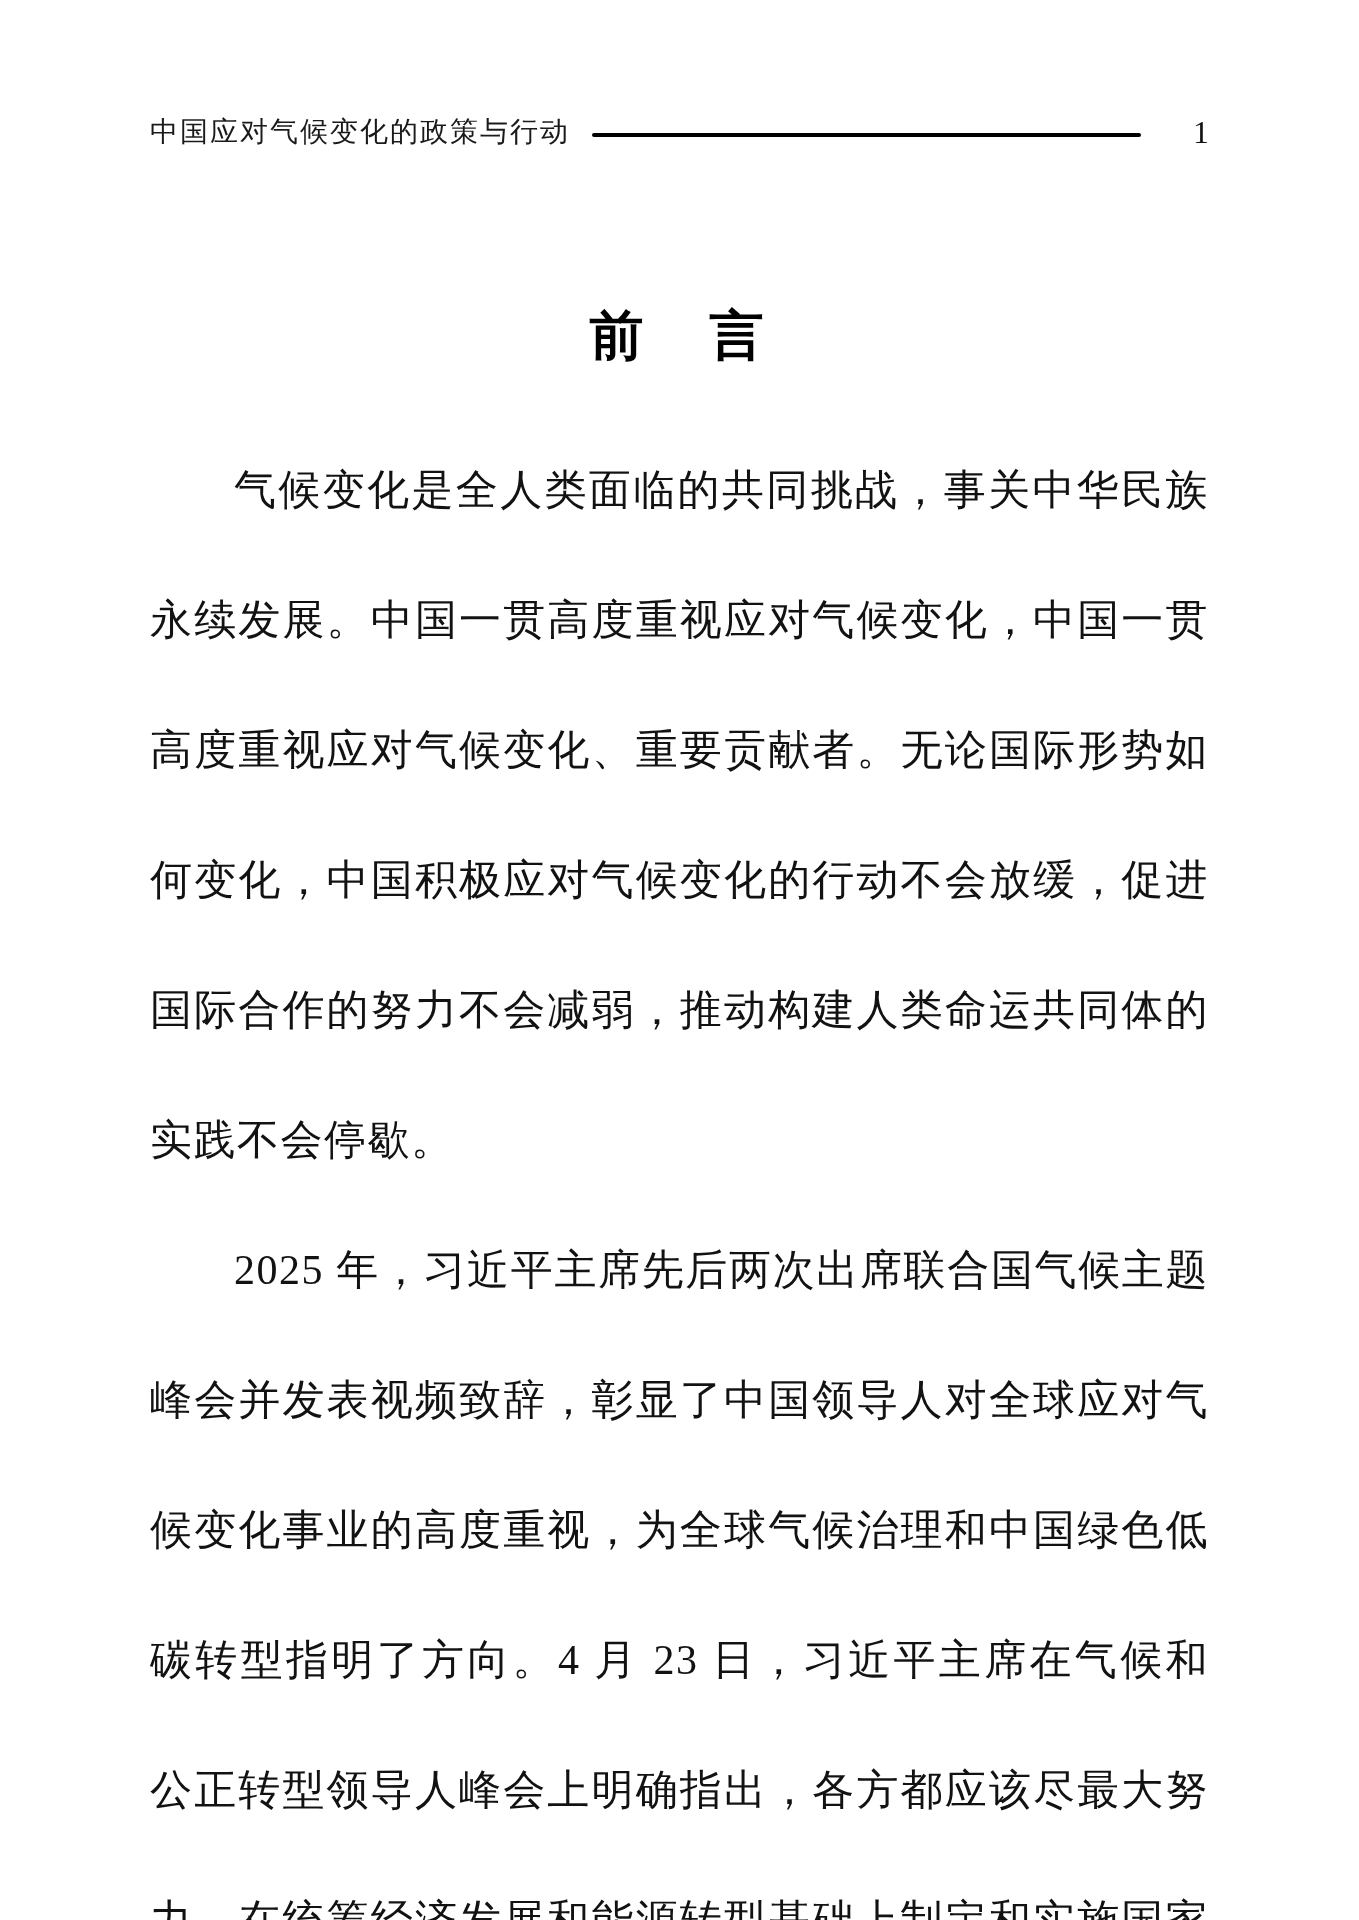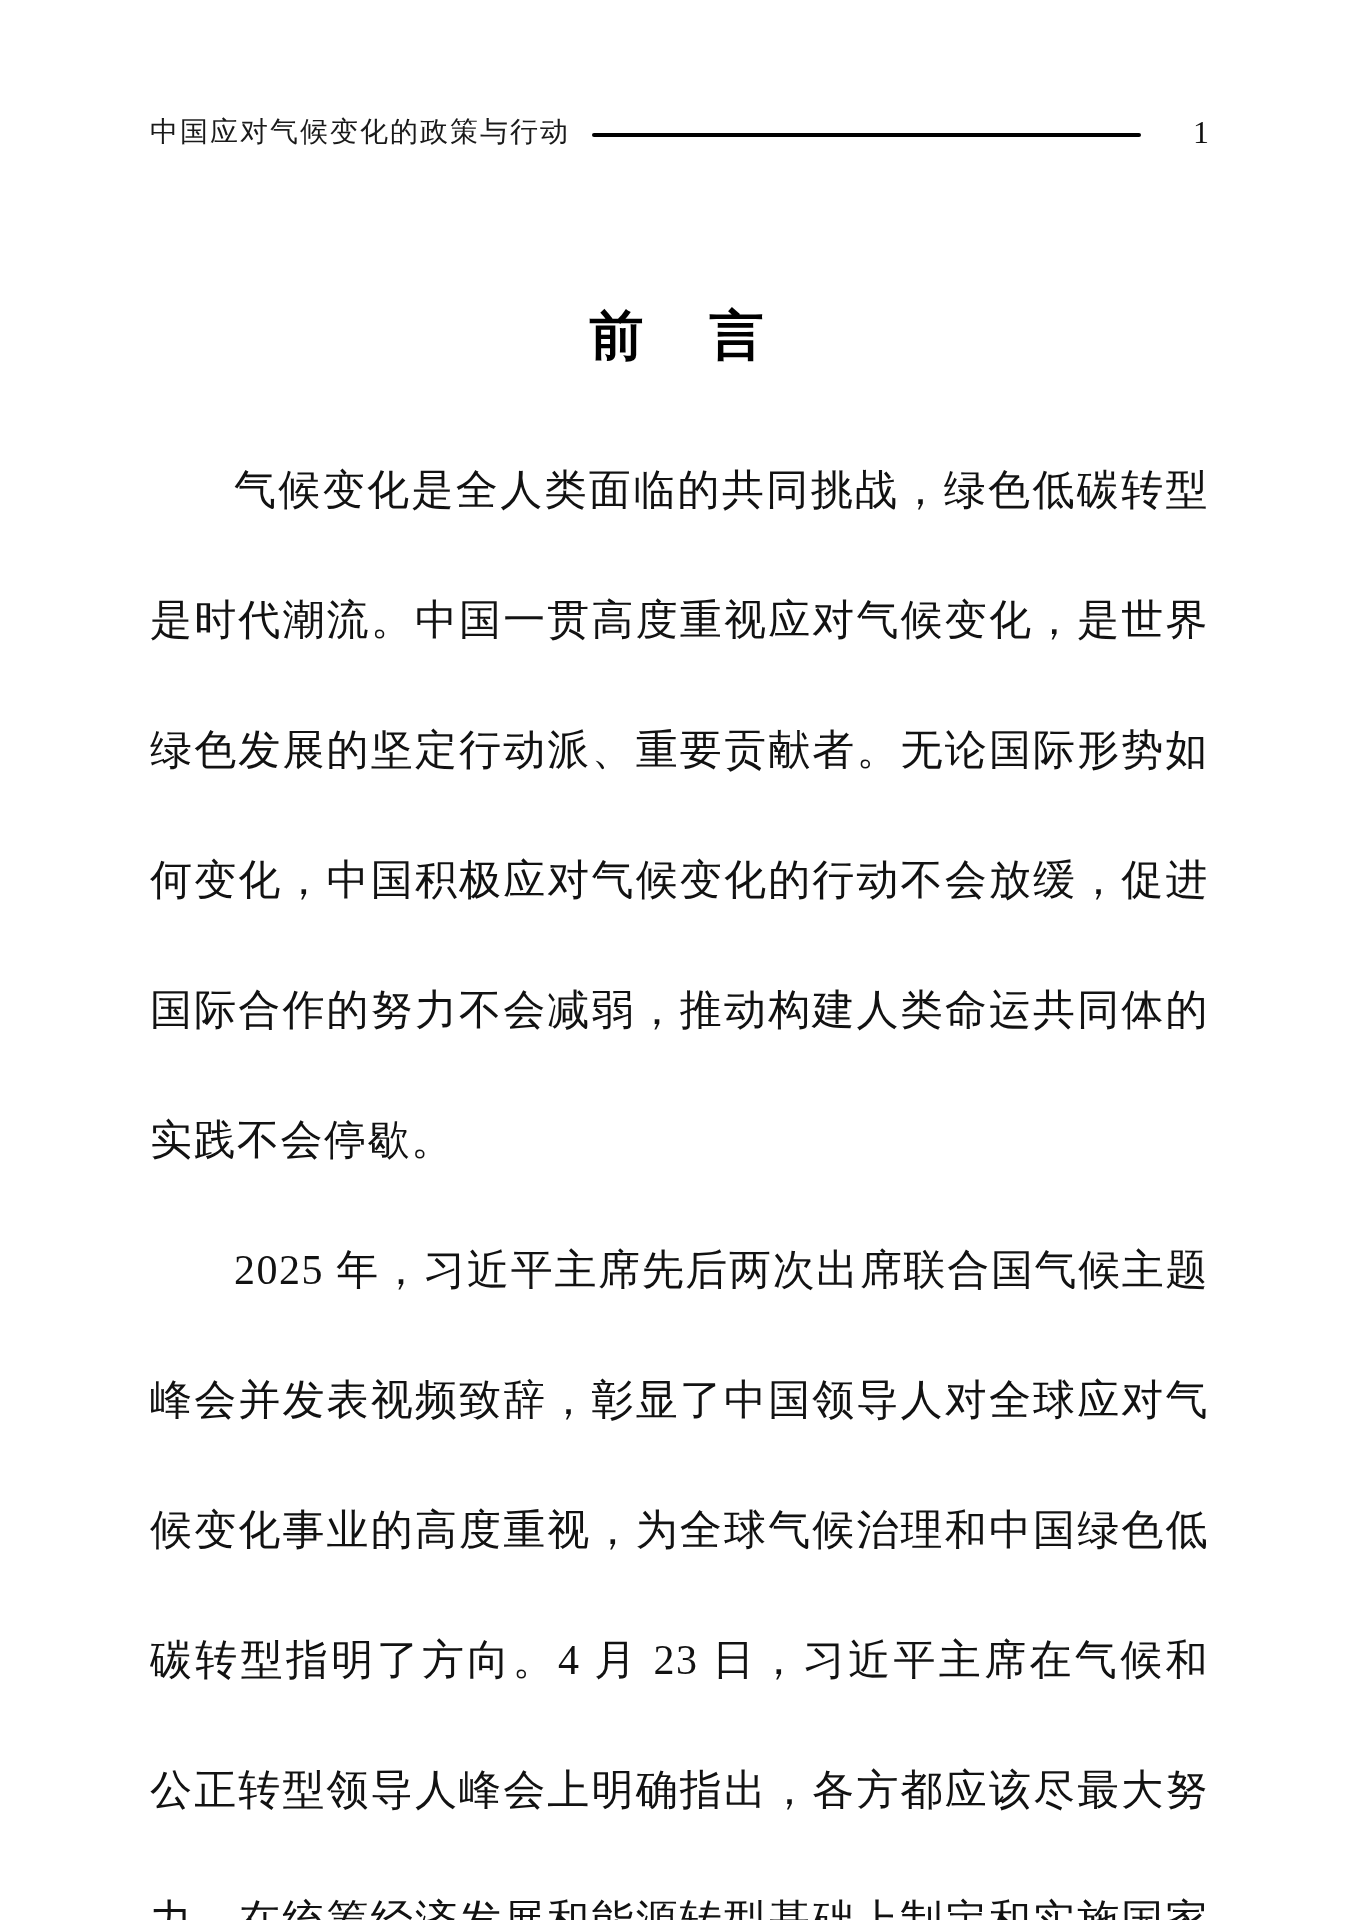--- a/index.html
+++ b/index.html
@@ -81,18 +81,18 @@
   <header class="page-header">
     <span class="header-title">中国应对气候变化的政策与行动</span>
     <span class="header-rule"></span>
     <span class="page-number">1</span>
   </header>
 
   <main>
     <h1 class="doc-title">前　言</h1>
 
     <div class="body-text">
-      <p class="body-para">气候变化是全人类面临的共同挑战，绿色低碳转型是时代潮流。中国一贯高度重视应对气候变化，是世界绿色发展的坚定行动派、重要贡献者。无论国际形势如何变化，中国积极应对气候变化的行动不会放缓，促进国际合作的努力不会减弱，推动构建人类命运共同体的实践不会停歇。</p>
+      <p class="body-para">气候变化是全人类面临的共同挑战，事关中华民族永续发展。中国一贯高度重视应对气候变化，中国一贯高度重视应对气候变化、重要贡献者。无论国际形势如何变化，中国积极应对气候变化的行动不会放缓，促进国际合作的努力不会减弱，推动构建人类命运共同体的实践不会停歇。</p>
       <p class="body-para">2025 年，习近平主席先后两次出席联合国气候主题峰会并发表视频致辞，彰显了中国领导人对全球应对气候变化事业的高度重视，为全球气候治理和中国绿色低碳转型指明了方向。4 月 23 日，习近平主席在气候和公正转型领导人峰会上明确指出，各方都应该尽最大努力，在统筹经济发展和能源转型基础上制定和实施国家自主贡献的行动纲领。9 月 24 日，习近平主席在联合国气候变化峰会上宣布中国 2035 年国家自主贡献目标。这是中国首次提出覆盖全经济范围、包括所有温室气体的绝对量减排目标，体现了中国积极应对气候变化方向不变、力度不减的坚定决心。习近平主席指出，要坚定信心，绿色低碳转型是时代潮流，</p>
     </div>
   </main>
 
 </div>
 
 </body></html>

